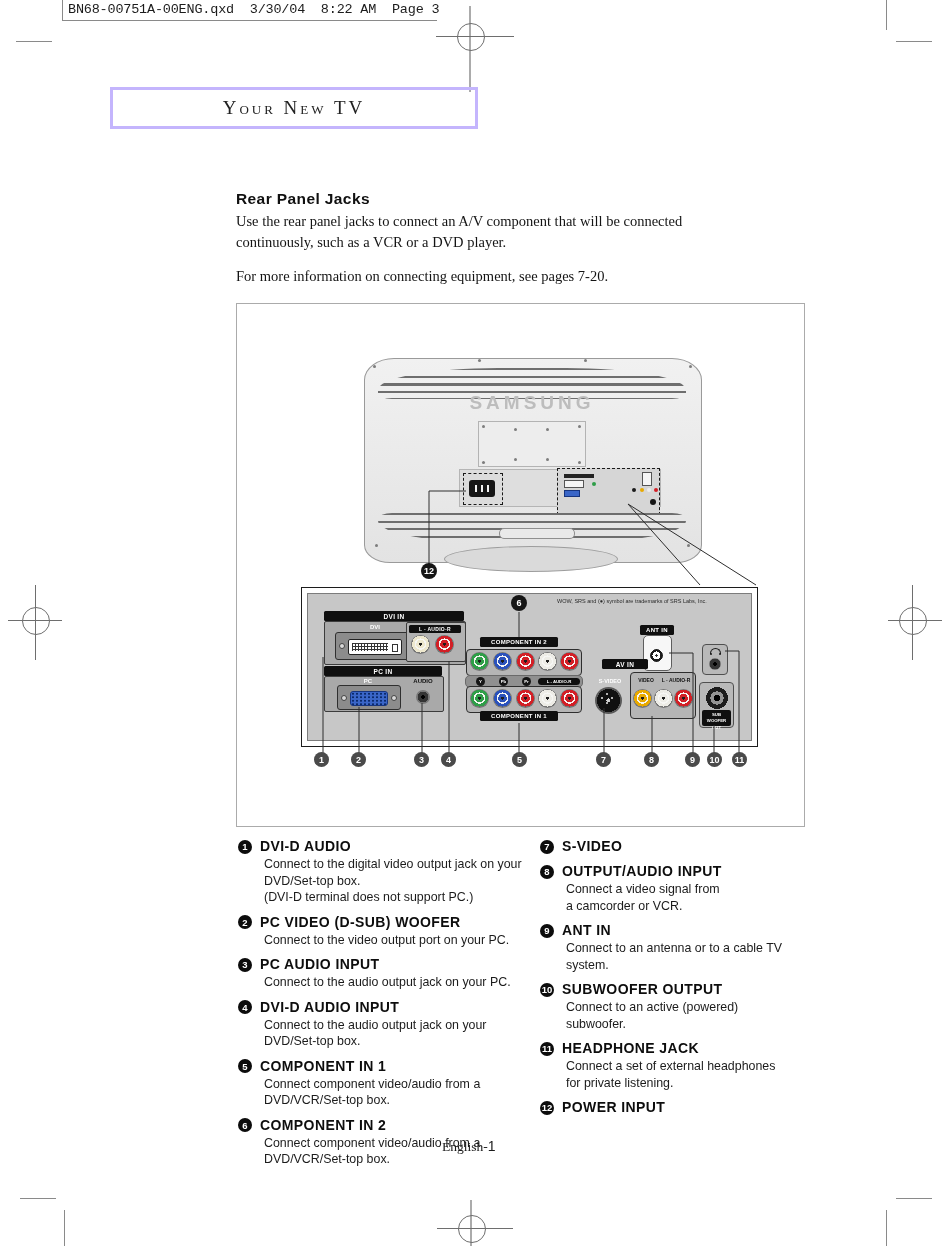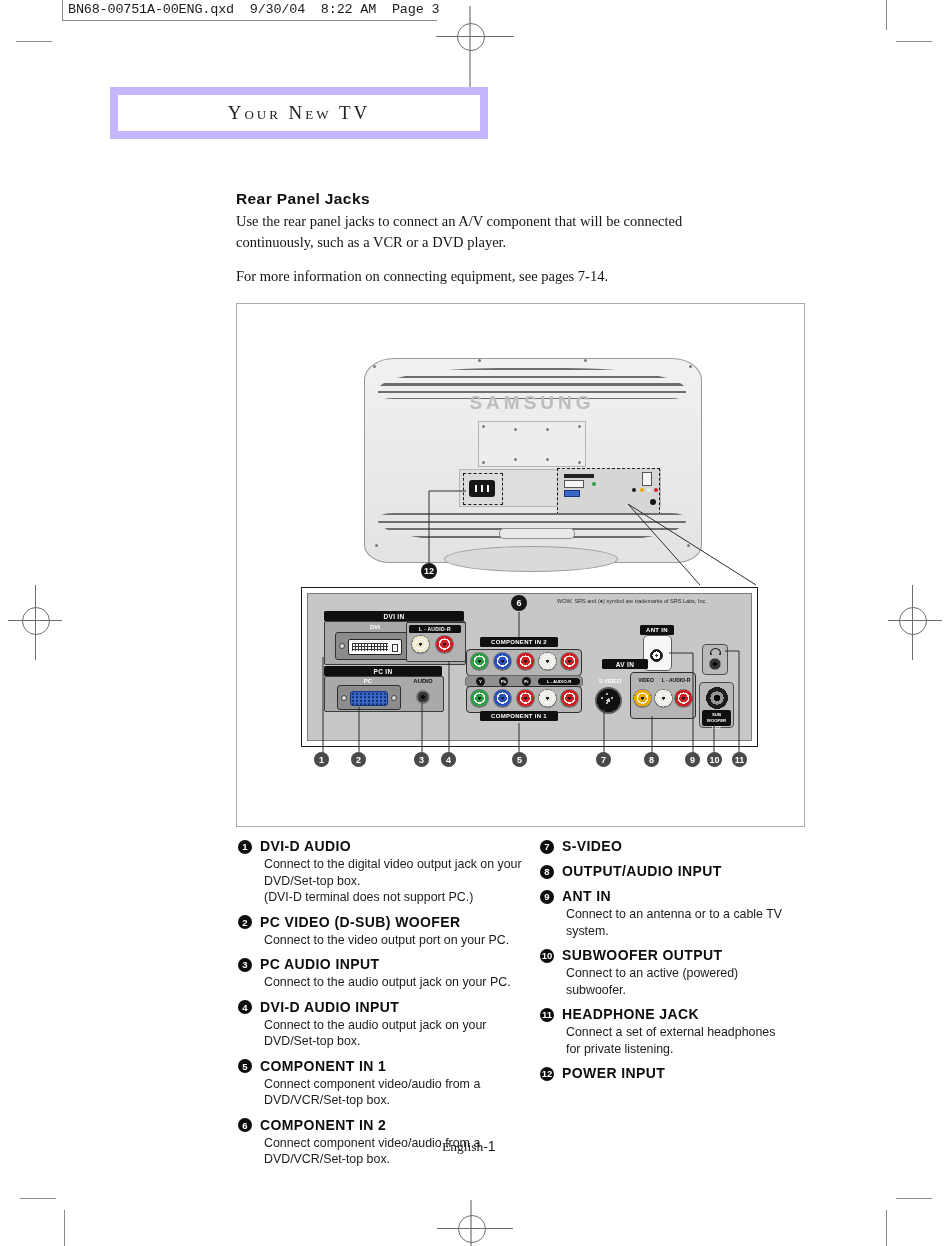--- a/index.html
+++ b/index.html
@@ -6,21 +6,21 @@
   .page{position:relative;width:950px;height:1246px;background:#fff;overflow:hidden;
         font-family:"Liberation Sans",sans-serif;color:#111;}
 
   
   .prepress{position:absolute;left:68px;top:2px;font:13.5px "Liberation Mono",monospace;
             color:#1c1c1c;white-space:pre;letter-spacing:-0.2px;}
   .crop{position:absolute;background:#8a8a8a;}
   .reg-circle{position:absolute;border:1px solid #6e6e6e;border-radius:50%;background:transparent;}
 
   
-  .banner{position:absolute;left:110px;top:87px;width:362px;height:36px;border:8px solid #c4b5fd;
+  .banner{position:absolute;left:110px;top:87px;width:362px;height:36px;border:3px solid #c4b5fd;
           display:flex;align-items:center;justify-content:center;}
   .banner span{font-family:"Liberation Serif",serif;font-variant:small-caps;font-size:19px;
                letter-spacing:3px;color:#222;}
 
   .section-title{position:absolute;left:236px;top:190px;font-size:15.5px;font-weight:bold;
                  letter-spacing:.4px;color:#101010;}
   .para{position:absolute;font-family:"Liberation Serif",serif;font-size:14.5px;line-height:1.48;
         color:#141414;white-space:pre-line;}
 
   
@@ -119,21 +119,21 @@
 
   .footer{position:absolute;left:442px;top:1137px;}
   .footer .f-serif{font-family:"Liberation Serif",serif;font-size:13.5px;color:#1a1a1a;}
   .footer .f-num{font-size:14px;color:#1a1a1a;}
 </style>
 </head>
 <body>
 
 <div class="page">
 
-  <div class="prepress">BN68-00751A-00ENG.qxd  9/30/04  8:22 AM  Page 3</div>
+  <div class="prepress">BN68-00751A-00ENG.qxd  3/30/04  8:22 AM  Page 3</div>
   <div class="crop" style="left:62px;top:0;width:1px;height:21px;"></div>
   <div class="crop" style="left:63px;top:20px;width:374px;height:1px;"></div>
   <div class="crop" style="left:16px;top:41px;width:36px;height:1px;"></div>
   <div class="crop" style="left:886px;top:0;width:1px;height:30px;"></div>
   <div class="crop" style="left:896px;top:41px;width:36px;height:1px;"></div>
   <div class="crop" style="left:469px;top:6px;width:2px;height:86px;background:#ababab;"></div>
   <div class="crop" style="left:436px;top:36px;width:78px;height:1px;background:#6e6e6e;"></div>
   <div class="reg-circle" style="left:457px;top:23px;width:26px;height:26px;"></div>
 
   <div class="crop" style="left:8px;top:620px;width:54px;height:1px;background:#6e6e6e;"></div>
@@ -152,21 +152,21 @@
   <div class="crop" style="left:896px;top:1198px;width:36px;height:1px;"></div>
   <div class="crop" style="left:886px;top:1210px;width:1px;height:36px;"></div>
 
   <div class="banner">
     <span>Your New TV</span>
   </div>
 
   <div class="section-title">Rear Panel Jacks</div>
   <p class="para" style="left:236px;top:211px;width:520px;margin:0;">Use the rear panel jacks to connect an A/V component that will be connected
 continuously, such as a VCR or a DVD player.</p>
-  <p class="para" style="left:236px;top:266px;width:520px;margin:0;">For more information on connecting equipment, see pages 7-14.</p>
+  <p class="para" style="left:236px;top:266px;width:520px;margin:0;">For more information on connecting equipment, see pages 7-20.</p>
 
   <div class="diagram">
 
     <div class="tv-body"></div>
     <div class="vent top" style="left:141px;top:64px;width:308px;height:31px;"></div>
     <div class="samsung">SAMSUNG</div>
     <div class="vesa"></div>
     <div class="screws" style="left:245px;top:121px;box-shadow:96px 0 0 #7d7d7d,0 36px 0 #7d7d7d,96px 36px 0 #7d7d7d,32px 3px 0 #7d7d7d,64px 3px 0 #7d7d7d,32px 33px 0 #7d7d7d,64px 33px 0 #7d7d7d;"></div>
     <div class="screws" style="left:136px;top:61px;box-shadow:316px 0 0 #7d7d7d,2px 179px 0 #7d7d7d,314px 179px 0 #7d7d7d,105px -6px 0 #7d7d7d,211px -6px 0 #7d7d7d;"></div>
     <div class="assembly"></div>
@@ -388,20 +388,22 @@
         <span class="num-badge">7</span>
         <span class="jack-title">S-VIDEO</span>
       </div>
     </div>
 
     <div class="jack-item">
       <div class="jack-head">
         <span class="num-badge">8</span>
         <span class="jack-title">OUTPUT/AUDIO INPUT</span>
       </div>
+      <div class="jack-desc">Connect a video signal from
+a camcorder or VCR.</div>
     </div>
 
     <div class="jack-item">
       <div class="jack-head">
         <span class="num-badge">9</span>
         <span class="jack-title">ANT IN</span>
       </div>
       <div class="jack-desc">Connect to an antenna or to a cable TV
 system.</div>
     </div>

